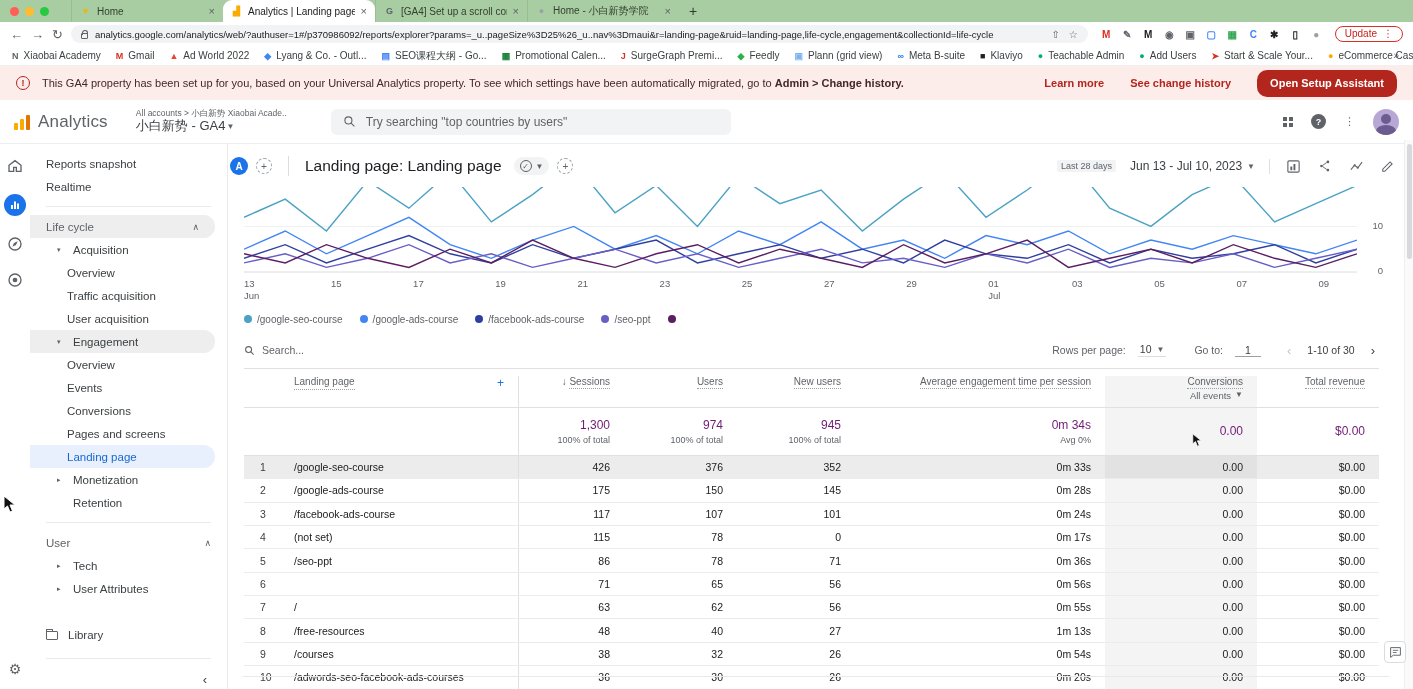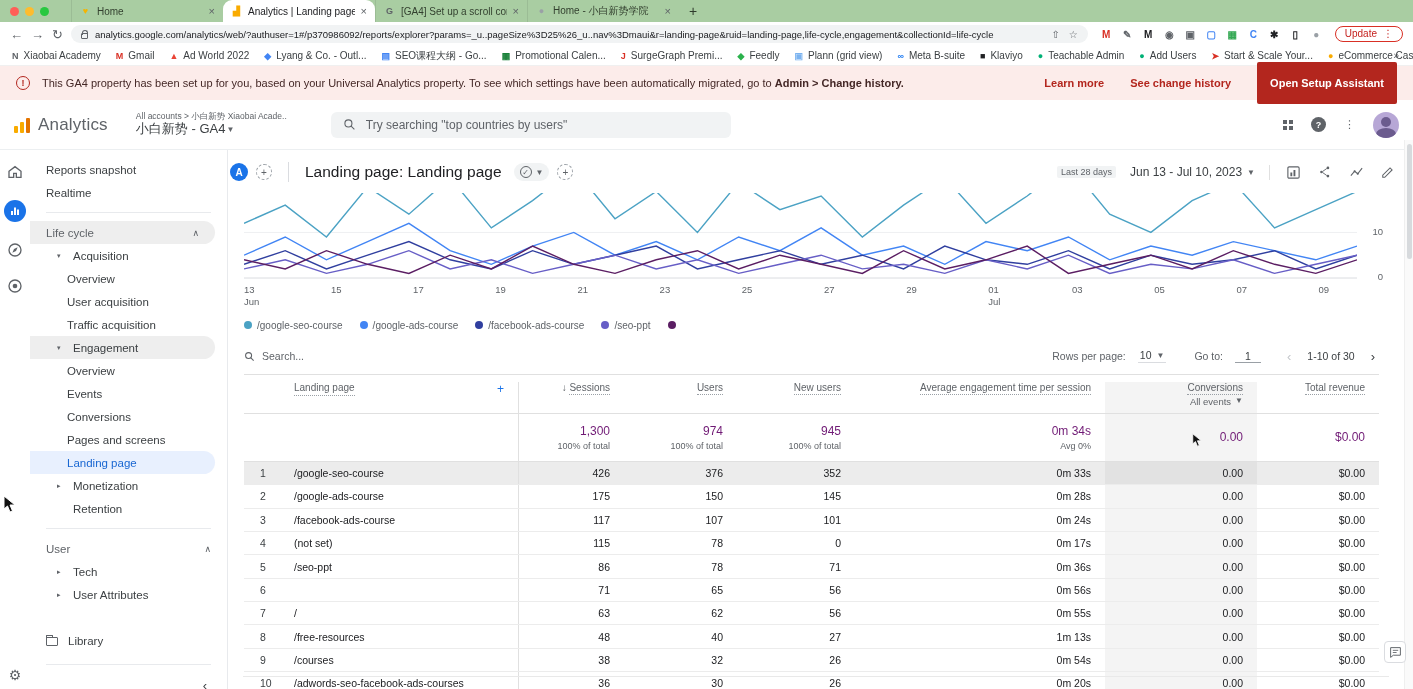--- a/index.html
+++ b/index.html
@@ -29,23 +29,23 @@
 .bookmarksrow{height:20px;display:flex;align-items:center;gap:15px;padding:0 12px;background:#fff;border-bottom:1px solid #f0f0f0}
 .bm{display:flex;align-items:center;gap:5px;font-size:10px;color:#3c4043;white-space:nowrap}
 .bmi{font-size:9px;font-weight:bold}
 .bmoverflow{margin-left:auto;color:#5f6368;font-size:10px}
 
 .banner{height:34px;background:#fcecea;display:flex;align-items:center;gap:12px;padding:0 16px}
 .warnicon{width:14px;height:14px;border:1.5px solid #b3261e;border-radius:50%;color:#b3261e;font-size:9px;font-weight:bold;display:flex;align-items:center;justify-content:center;flex:none}
 .bannertext{font-size:11px;color:#442726}
 .bannertext b{font-weight:bold}
 .bannerlinks{margin-left:auto;display:flex;gap:26px;align-items:center;font-size:11px;font-weight:bold;color:#b3261e;white-space:nowrap}
-.bannerbtn{background:#b3261e;color:#fff;border-radius:2px;height:42px;padding:0 13px;display:flex;align-items:center;font-size:11px;font-weight:bold}
-
-.gaheader{height:50px;display:flex;align-items:center;padding:8px 14px;border-bottom:1px solid #eceff1}
+.bannerbtn{background:#b3261e;color:#fff;border-radius:10px;height:27px;padding:0 13px;display:flex;align-items:center;font-size:11px;font-weight:bold}
+
+.gaheader{height:44px;display:flex;align-items:center;padding:8px 14px;border-bottom:1px solid #eceff1}
 .logobars{display:flex;align-items:flex-end;gap:2px;height:16px;margin-right:8px}
 .logobars i{display:block;width:4px;border-radius:1px}
 .product{font-size:17px;color:#5f6368;letter-spacing:.2px}
 .crumbwrap{margin-left:28px;line-height:1.15}
 .crumbtop{font-size:8.5px;color:#5f6368}
 .crumbmain{font-size:13px;color:#3c4043;display:flex;align-items:center;gap:1px}
 .caret{color:#5f6368;font-size:8px}
 .searchpill{width:400px;height:26px;background:#f1f3f4;border-radius:6px;display:flex;align-items:center;gap:10px;padding:0 12px;margin-left:44px;color:#5f6368;font-size:12px}
 .hdricons{margin-left:auto;display:flex;align-items:center;gap:18px;color:#5f6368}
 .gridicon{display:grid;grid-template-columns:4px 4px;grid-gap:2px}
@@ -374,24 +374,24 @@
           <span class="rt">∧</span>
         </div>
       <div class="nitem l2">
           <span class="tw">▾</span>
           <span>Acquisition</span>
         </div>
       <div class="nitem l3">
           <span>Overview</span>
         </div>
       <div class="nitem l3">
+          <span>Traffic acquisition</span>
+        </div>
+      <div class="nitem l3">
           <span>User acquisition</span>
-        </div>
-      <div class="nitem l3">
-          <span>Traffic acquisition</span>
         </div>
       <div class="nitem l2 pillgray">
           <span class="tw">▾</span>
           <span>Engagement</span>
         </div>
       <div class="nitem l3">
           <span>Overview</span>
         </div>
       <div class="nitem l3">
           <span>Events</span>

